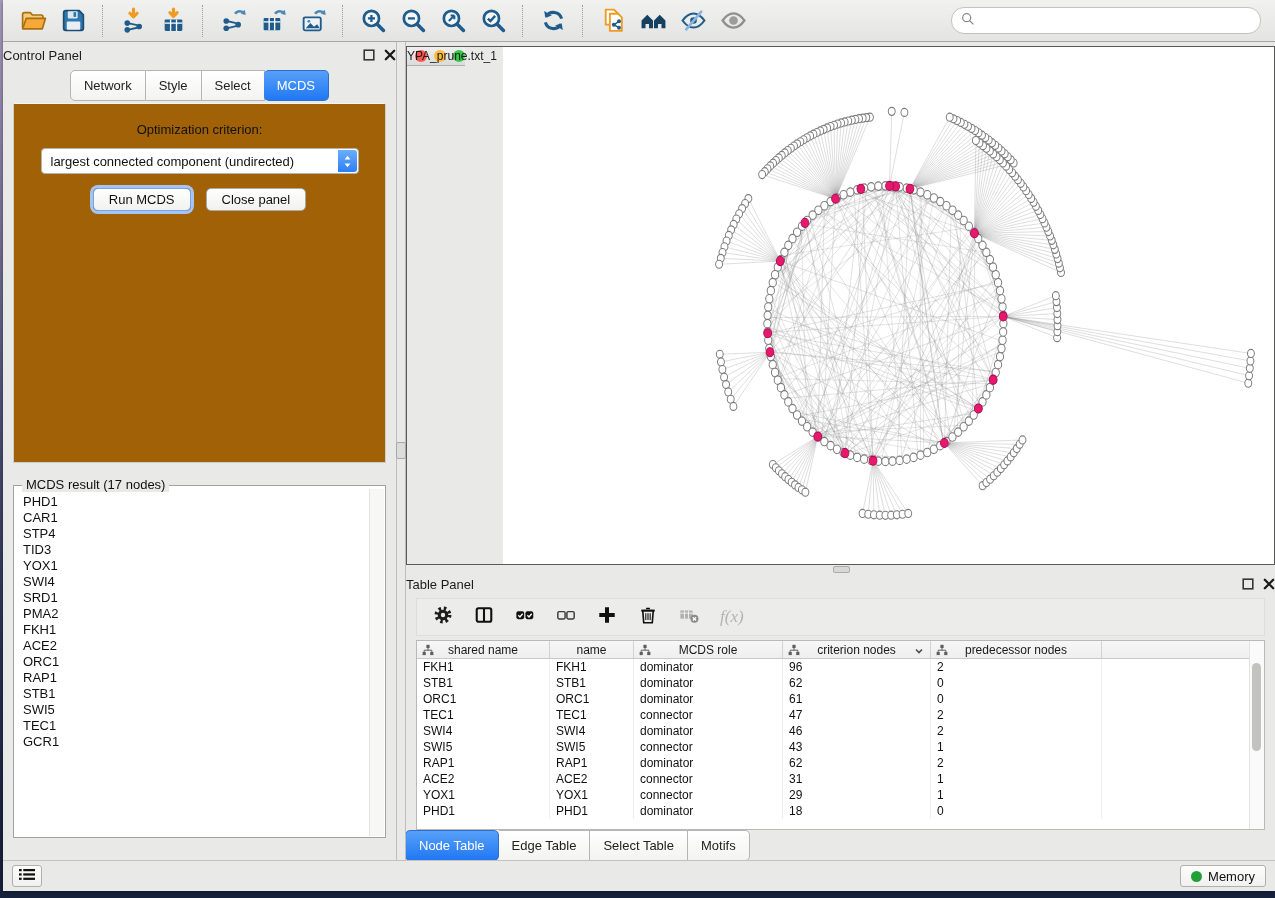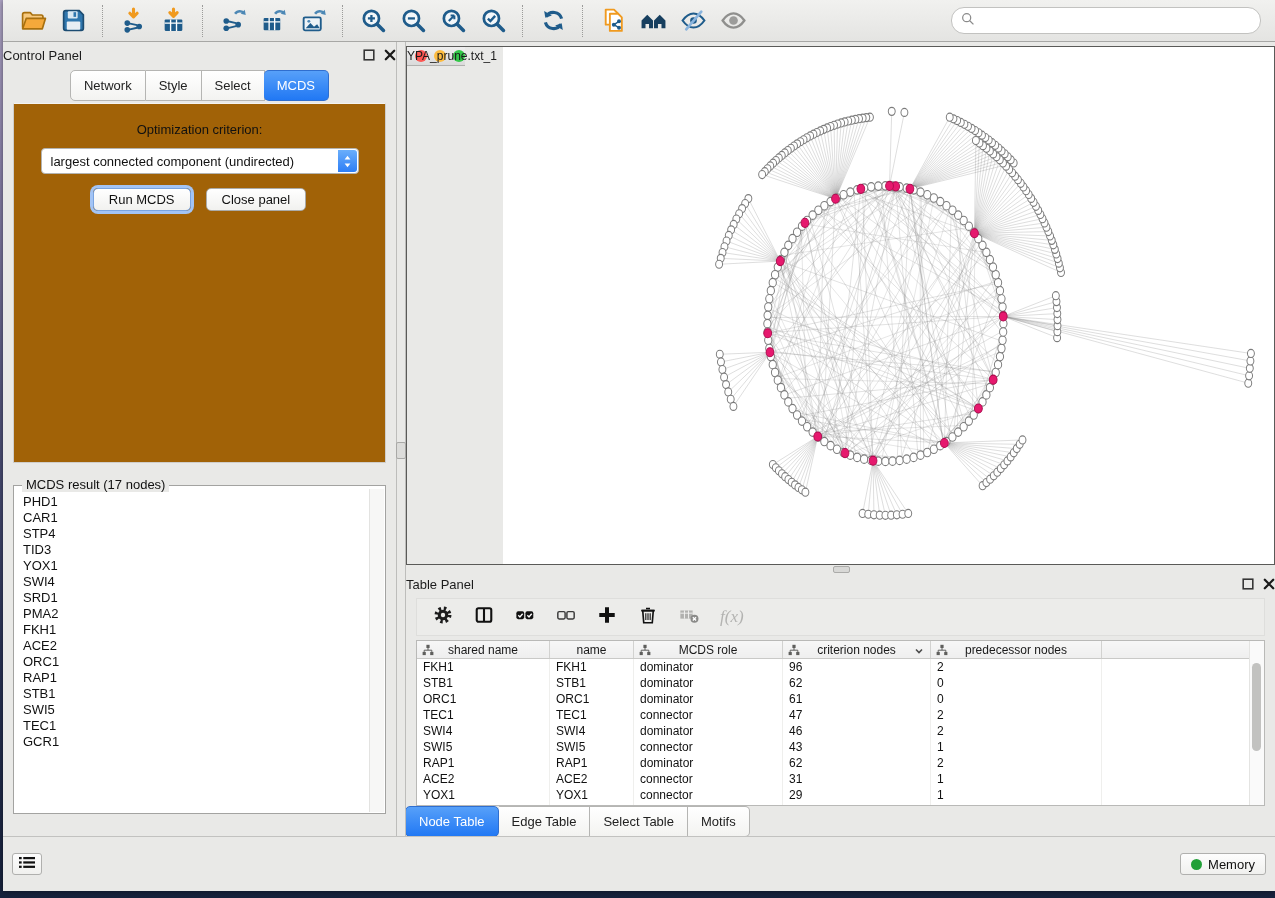--- a/index.html
+++ b/index.html
@@ -78,21 +78,21 @@
   .sort-ic{position:absolute;right:6px;top:4px;}
   .sort-ic svg{width:10px;height:10px;}
   table.ntable td{height:16px;font-size:12px;color:#111;padding:0 6px;border-right:1px solid #efefed;white-space:nowrap;overflow:hidden;cursor:default;}
   td.al{text-align:left;}
   td.ar{text-align:left;padding-right:11px;}
   .col0{width:132px;} .col1{width:83px;} .col2{width:148px;} .col3{width:147px;} .col4{width:170px;} .colf{width:auto;border-right:none !important;}
   .tp-scrollbar{position:absolute;right:0;top:0;bottom:0;width:14px;background:#fafafa;border-left:1px solid #e4e4e2;}
   .tp-scrollbar .thumb{position:absolute;left:2px;top:22px;width:9px;height:88px;border-radius:5px;background:#c2c2c0;}
   .tp-tabs{height:30px;flex:0 0 30px;display:flex;justify-content:flex-start;align-items:center;}
   
-  #statusbar{height:30px;flex:0 0 30px;border-top:1px solid #c2c2c0;display:flex;align-items:center;padding:12px 9px;background:#e9e9e7;}
+  #statusbar{height:30px;flex:0 0 30px;border-top:1px solid #c2c2c0;display:flex;align-items:center;padding:0 9px;background:#e9e9e7;}
   .status-left-btn{width:30px;height:22px;background:linear-gradient(#fdfdfd,#f0f0ee);border:1px solid #b0b0ae;border-radius:3px;display:flex;align-items:center;justify-content:center;padding:0;cursor:default;}
   .status-left-btn svg{width:16px;height:13px;}
   .memory-btn{margin-left:auto;height:22px;display:flex;align-items:center;gap:6px;font-family:inherit;font-size:13px;color:#111;background:linear-gradient(#fdfdfd,#f0f0ee);border:1px solid #b0b0ae;border-radius:3px;padding:0 10px;cursor:default;}
   .mem-dot{width:11px;height:11px;border-radius:50%;display:inline-block;}
 </style>
 </head>
 <body>
 
 <div id="app">
 

